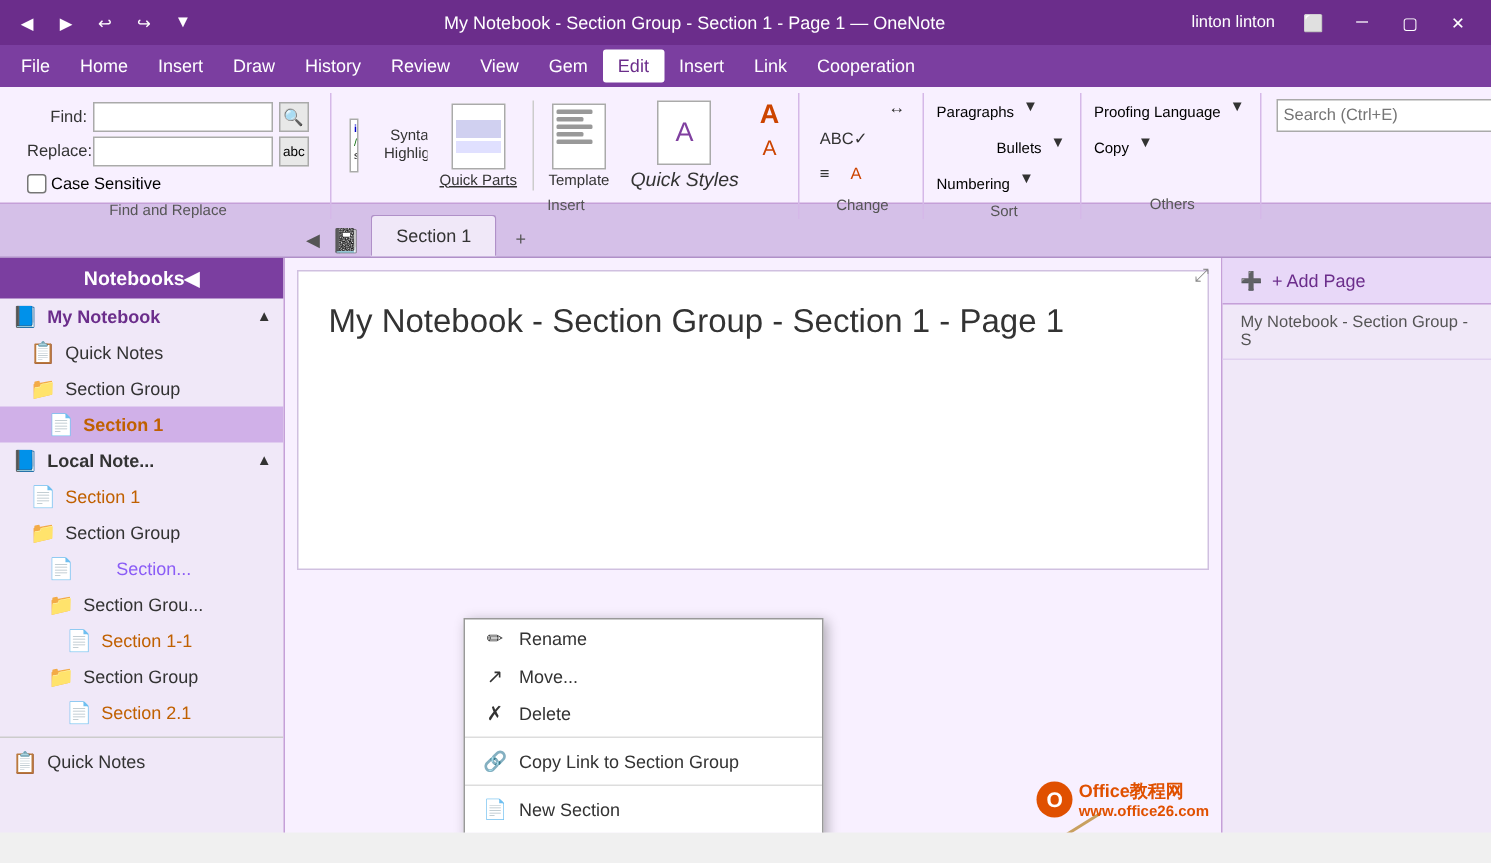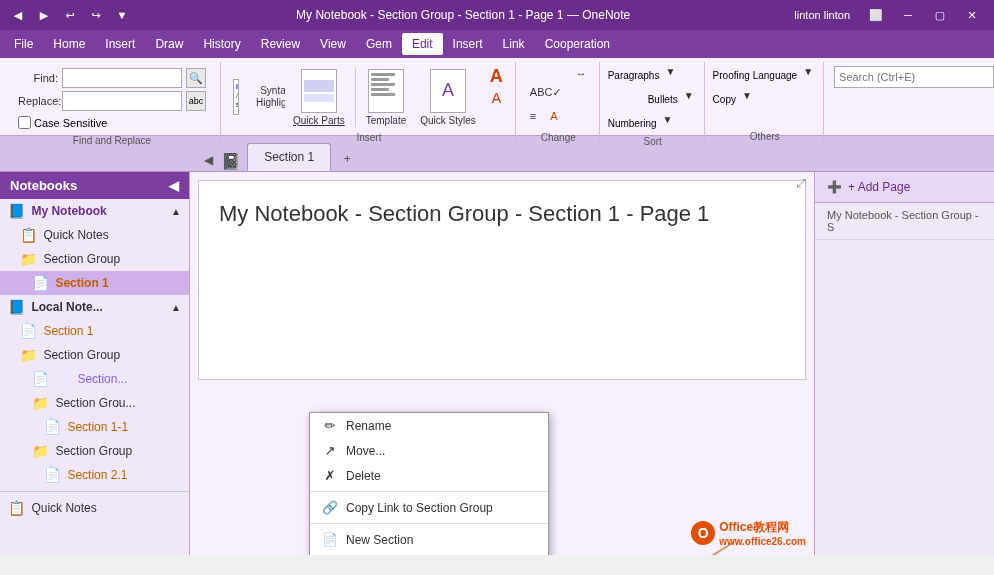--- a/index.html
+++ b/index.html
@@ -199,21 +199,21 @@
       flex-shrink: 0;
     }
     .sidebar-header {
       background: #7b3ea0;
       color: white;
       padding: 6px 10px;
       font-size: 13px;
       font-weight: bold;
       display: flex;
       align-items: center;
-      justify-content: space-between;
+      justify-content: center;
     }
     .sidebar-item {
       display: flex;
       align-items: center;
       gap: 6px;
       padding: 4px 8px;
       cursor: pointer;
       font-size: 12px;
       color: #333;
     }
@@ -484,21 +484,21 @@
             <div class="tp-line short"></div>
             <div class="tp-line medium"></div>
             <div class="tp-line short"></div>
             <div class="tp-line medium"></div>
           </div>
           <span style="font-size:10px;">Template</span>
         </div>
 
         <div class="ribbon-btn">
           <div style="background:white;border:1px solid #aaa;width:36px;height:44px;display:flex;align-items:center;justify-content:center;font-size:18px;color:#8040a0;">A</div>
-          <span style="font-size:10px;">Quick
+          <span style="font-size:13px;font-style:italic;">Quick
 Styles</span>
         </div>
 
         <div style="display:flex;flex-direction:column;gap:2px;">
           <div class="ribbon-btn-small" style="font-size:18px;font-weight:bold;color:#cc4400;padding:2px 6px;">A</div>
           <div class="ribbon-btn-small" style="font-size:14px;color:#cc4400;padding:2px 6px;">A</div>
         </div>
       </div>
       <div class="ribbon-group-label">Insert</div>
     </div>

